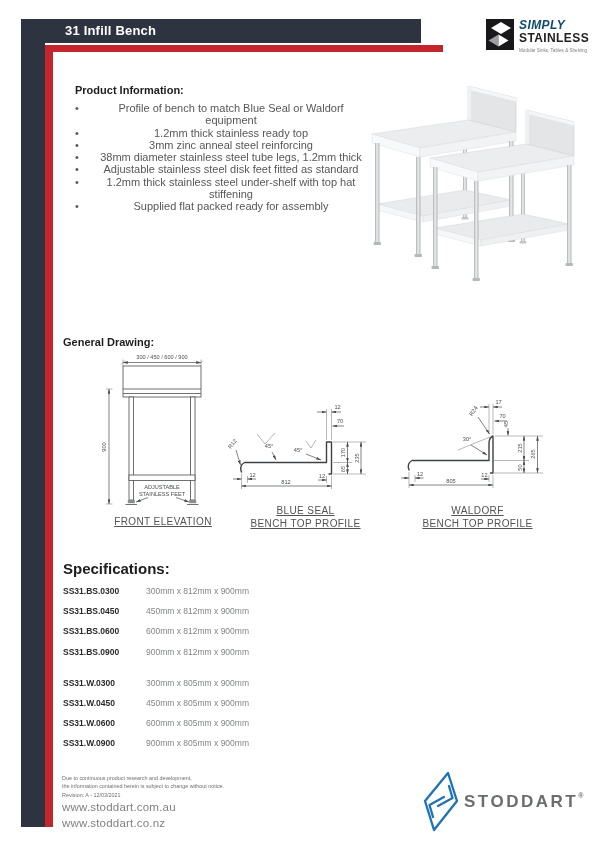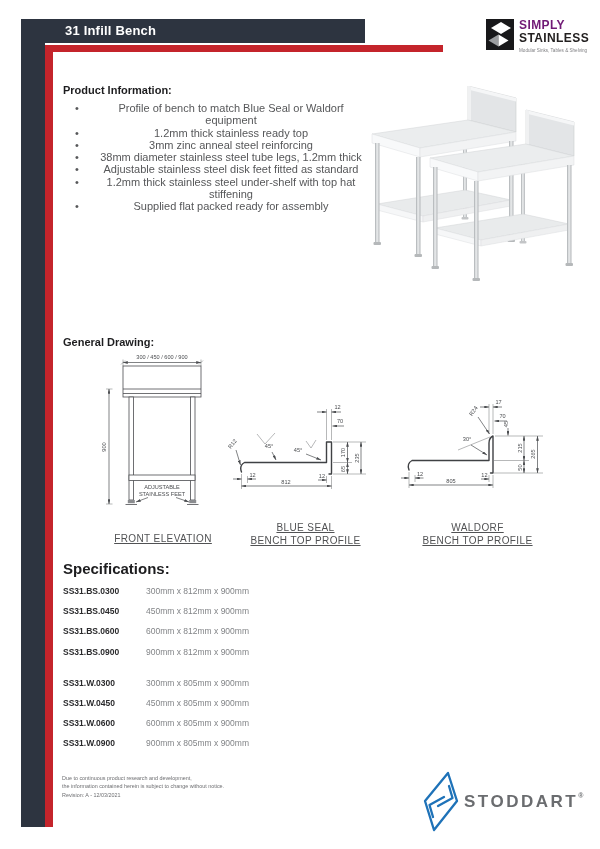--- a/index.html
+++ b/index.html
@@ -1,50 +1,50 @@
 <!DOCTYPE html>
 <html><head>
 <meta charset="utf-8">
 <style>
   html,body { margin:0; padding:0; background:#ffffff; }
   .page { position:relative; width:600px; height:849px; background:#ffffff; overflow:hidden;
           font-family:"Liberation Sans", sans-serif; }
 
   
   .side-dark { position:absolute; left:21px; top:19px; width:24px; height:808px; background:#2d3440; }
-  .header-bar { position:absolute; left:21px; top:19px; width:344px; height:24px; background:#2d3440;
+  .header-bar { position:absolute; left:21px; top:19px; width:400px; height:24px; background:#2d3440;
                 color:#ffffff; font-size:13px; font-weight:bold; line-height:24px;
                 padding-left:44px; box-sizing:border-box; letter-spacing:0.2px; }
   .red-h { position:absolute; left:45px; top:45px; width:398px; height:7px; background:#c4242b; }
   .side-red { position:absolute; left:45px; top:45px; width:8px; height:782px; background:#c4242b; }
 
   
   .brand { position:absolute; left:486px; top:19px; display:flex; }
   .brand-mark { width:28px; height:31px; background:#18181a; flex:none; }
   .brand-text { margin-left:5px; }
-  .brand-simply { font-size:12px; font-weight:bold; color:#701a75; letter-spacing:0.4px; line-height:13px; }
+  .brand-simply { font-size:12px; font-weight:bold; color:#0c4a6e; letter-spacing:0.4px; line-height:13px;font-style:italic; }
   .brand-stainless { font-size:12px; font-weight:bold; color:#232020; letter-spacing:0.4px; line-height:13px; }
   .brand-tagline { font-size:4.6px; color:#808184; margin-top:3px; white-space:nowrap; }
 
   
   .pi { position:absolute; left:63px; top:84px; width:305px; }
-  .pi h2 { font-size:11px; font-weight:bold; color:#1d1d1f; margin:0 0 6px 0; }
+  .pi h2 { font-size:11px; font-weight:bold; color:#1d1d1f; margin:0 0 6px 12px; }
   .pi ul { list-style:none; margin:0; padding:0; }
   .pi li { position:relative; padding-left:31px; font-size:11px; color:#565759; line-height:12.3px;text-align:center; }
   .pi li::before { content:"\2022"; position:absolute; left:12px; color:#565759; }
 
   
   .photo { position:absolute; left:366px; top:86px; }
 
   
   .gd-heading { position:absolute; left:63px; top:336px; font-size:11px; font-weight:bold; color:#1d1d1f; }
   .draw { position:absolute; }
   .draw svg { display:block; }
   .draw .cap { text-align:center; font-size:10px; color:#515254; letter-spacing:0.4px;
-               text-decoration:underline; line-height:12.5px; margin-top:19px; white-space:nowrap; }
+               text-decoration:underline; line-height:12.5px; margin-top:2px; white-space:nowrap; }
   #fe { left:98px; top:352px; width:130px; }
   #bs { left:228px; top:396px; width:155px; }
   #wd { left:395px; top:391px; width:165px; }
   .tsvg text { font-family:"Liberation Sans", sans-serif; fill:#4b4d50; font-size:5.6px; }
   .prof { stroke:#3f4144; stroke-width:1.4; fill:none; stroke-linejoin:round; stroke-linecap:round; }
   .dim  { stroke:#4b4d50; stroke-width:0.7; fill:none; }
   .ext  { stroke:#6e7073; stroke-width:0.5; fill:none; }
   .thin { stroke:#4b4d50; stroke-width:0.8; fill:#ffffff; }
 
   
@@ -290,20 +290,24 @@
       <div class="spec-row"><span class="code">SS31.W.0600</span><span class="size">600mm x 805mm x 900mm</span></div>
       <div class="spec-row"><span class="code">SS31.W.0900</span><span class="size">900mm x 805mm x 900mm</span></div>
     </div>
   </div>
 
   <div class="foot-disc">
     <div>Due to continuous product research and development,</div>
     <div>the information contained herein is subject to change without notice.</div>
   </div>
   <div class="foot-rev">Revision: A - 12/03/2021</div>
+  <div class="sites">
+    <a class="site" href="#">www.stoddart.com.au</a>
+    <a class="site" href="#">www.stoddart.co.nz</a>
+  </div>
 
   <div class="stoddart">
     <svg width="36" height="62" viewBox="0 0 36 62">
       <polygon points="25,2 34,30 11,59 2,30" fill="none" stroke="#1e72b8" stroke-width="2.3" stroke-linejoin="round"></polygon>
       <path d="M 26,15 L 29.5,27 L 15,35" fill="none" stroke="#1e72b8" stroke-width="2.3" stroke-linecap="round" stroke-linejoin="round"></path>
       <path d="M 10,46 L 6.5,34 L 21,26" fill="none" stroke="#1e72b8" stroke-width="2.3" stroke-linecap="round" stroke-linejoin="round"></path>
     </svg>
     <div class="stod-text"><span>STODDART</span><span class="stod-reg">®</span></div>
   </div>
 

